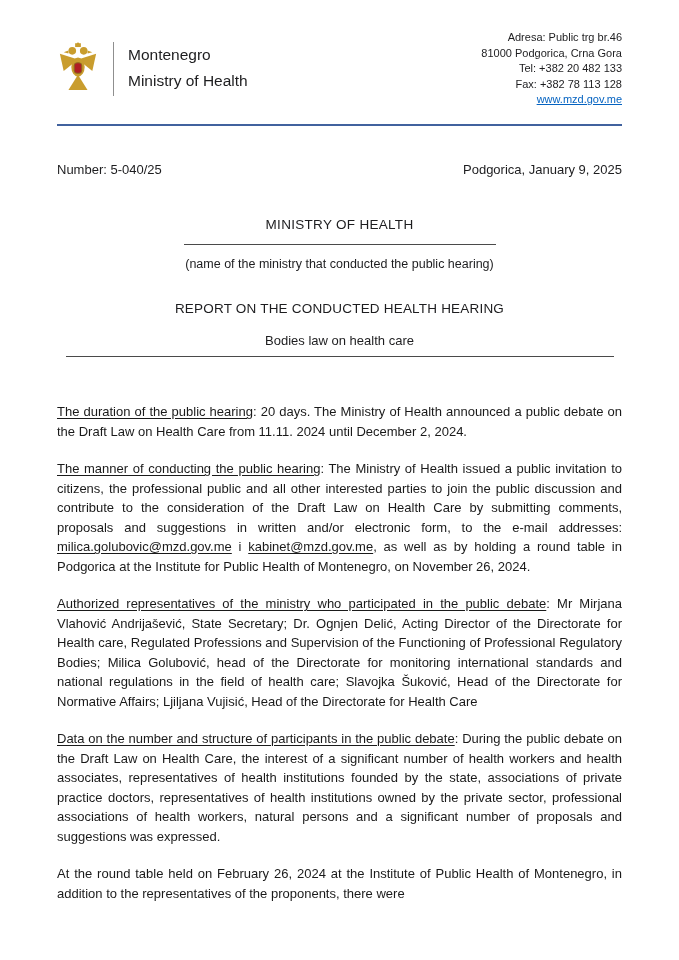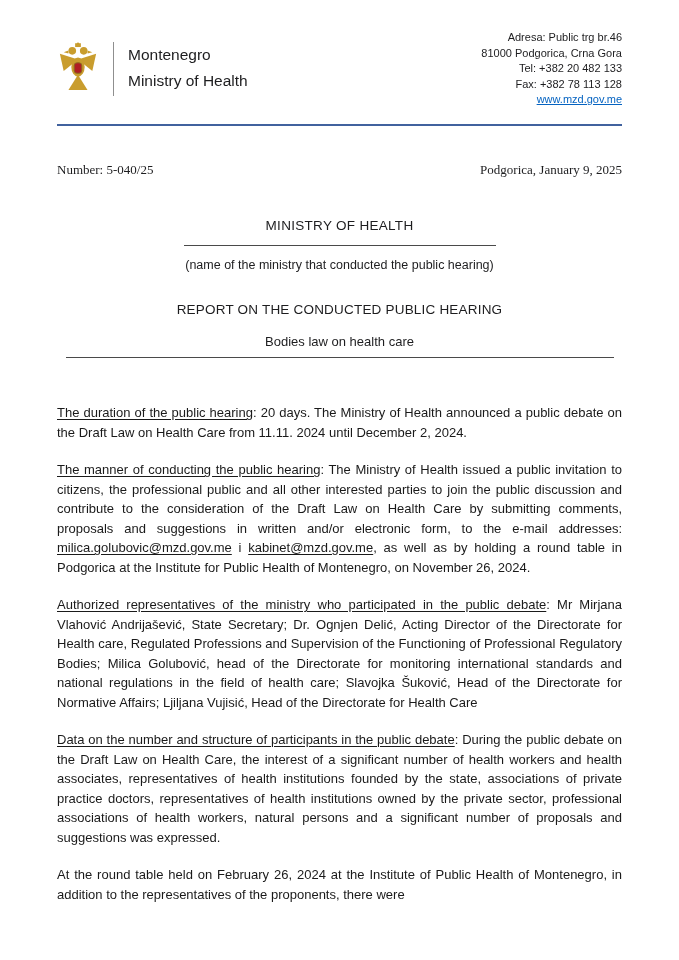--- a/index.html
+++ b/index.html
@@ -11,21 +11,21 @@
   }
   
   .header { display: flex; justify-content: space-between; align-items: flex-start; min-height: 92px; }
   .logo-group { display: flex; margin-top: 12px; }
   .logo-divider { width: 1px; height: 54px; background: #8f8f8f; margin: 0 14px; }
   .org-name { font-size: 15.5px; line-height: 26px; color: #1d1d1f; }
   .contact-block { text-align: right; font-size: 11px; line-height: 15.5px; color: #1d1d1f; }
   .contact-block .website { color: #0563c1; text-decoration: underline; cursor: pointer; }
   .header-rule { height: 2px; background: #41629e; margin-top: 2px; }
   
-  .meta-row { display: flex; justify-content: space-between; margin-top: 36px; font-size: 13px; font-family: Liberation Serif, serif; }
+  .meta-row { display: flex; justify-content: space-between; margin-top: 36px; font-size: 13px; }
   
   .center { text-align: center; }
   .ministry-title { margin-top: 40px; font-size: 13.5px; letter-spacing: .3px; }
   .u-line-short { width: 312px; border-bottom: 1px solid #4a4a4a; height: 13px; margin: 0 auto; }
   .caption { margin-top: 12px; font-size: 12.5px; }
   .report-title { margin-top: 30px; font-size: 13.5px; letter-spacing: .2px; }
   .subtitle { margin-top: 17px; font-size: 13px; }
   .u-line-long { width: 548px; border-bottom: 1px solid #4a4a4a; height: 9px; margin: 0 auto; }
   .caption2 { margin-top: 5px; font-size: 12.5px; }
   
@@ -74,21 +74,21 @@
 
   <div class="meta-row">
     <span>Number: 5-040/25</span>
     <span>Podgorica, January 9, 2025</span>
   </div>
 
   <div class="center ministry-title">MINISTRY OF HEALTH</div>
   <div class="u-line-short"></div>
   <div class="center caption">(name of the ministry that conducted the public hearing)</div>
 
-  <div class="center report-title">REPORT ON THE CONDUCTED PUBLIC HEARING</div>
+  <div class="center report-title">REPORT ON THE CONDUCTED HEALTH HEARING</div>
   <div class="center subtitle">Bodies law on health care</div>
   <div class="u-line-long"></div>
 
   <div class="body-text">
 
     <p><span class="lead">The duration of the public hearing</span><span>: 20 days. The Ministry of Health announced a public debate on the Draft Law on Health Care from 11.11. 2024 until December 2, 2024.</span></p>
 
     <p><span class="lead">The manner of conducting the public hearing</span><span>: The Ministry of Health issued a public invitation to citizens, the professional public and all other interested parties to join the public discussion and contribute to the consideration of the Draft Law on Health Care by submitting comments, proposals and suggestions in written and/or electronic form, to the e-mail addresses: </span><span class="email">milica.golubovic@mzd.gov.me</span><span> i </span><span class="email">kabinet@mzd.gov.me</span><span>, as well as by holding a round table in Podgorica at the Institute for Public Health of Montenegro, on November 26, 2024.</span></p>
 
     <p><span class="lead">Authorized representatives of the ministry who participated in the public debate</span><span>: Mr Mirjana Vlahović Andrijašević, State Secretary; Dr. Ognjen Delić, Acting Director of the Directorate for Health care, Regulated Professions and Supervision of the Functioning of Professional Regulatory Bodies; Milica Golubović, head of the Directorate for monitoring international standards and national regulations in the field of health care; Slavojka Šuković, Head of the Directorate for Normative Affairs; Ljiljana Vujisić, Head of the Directorate for Health Care</span></p>

